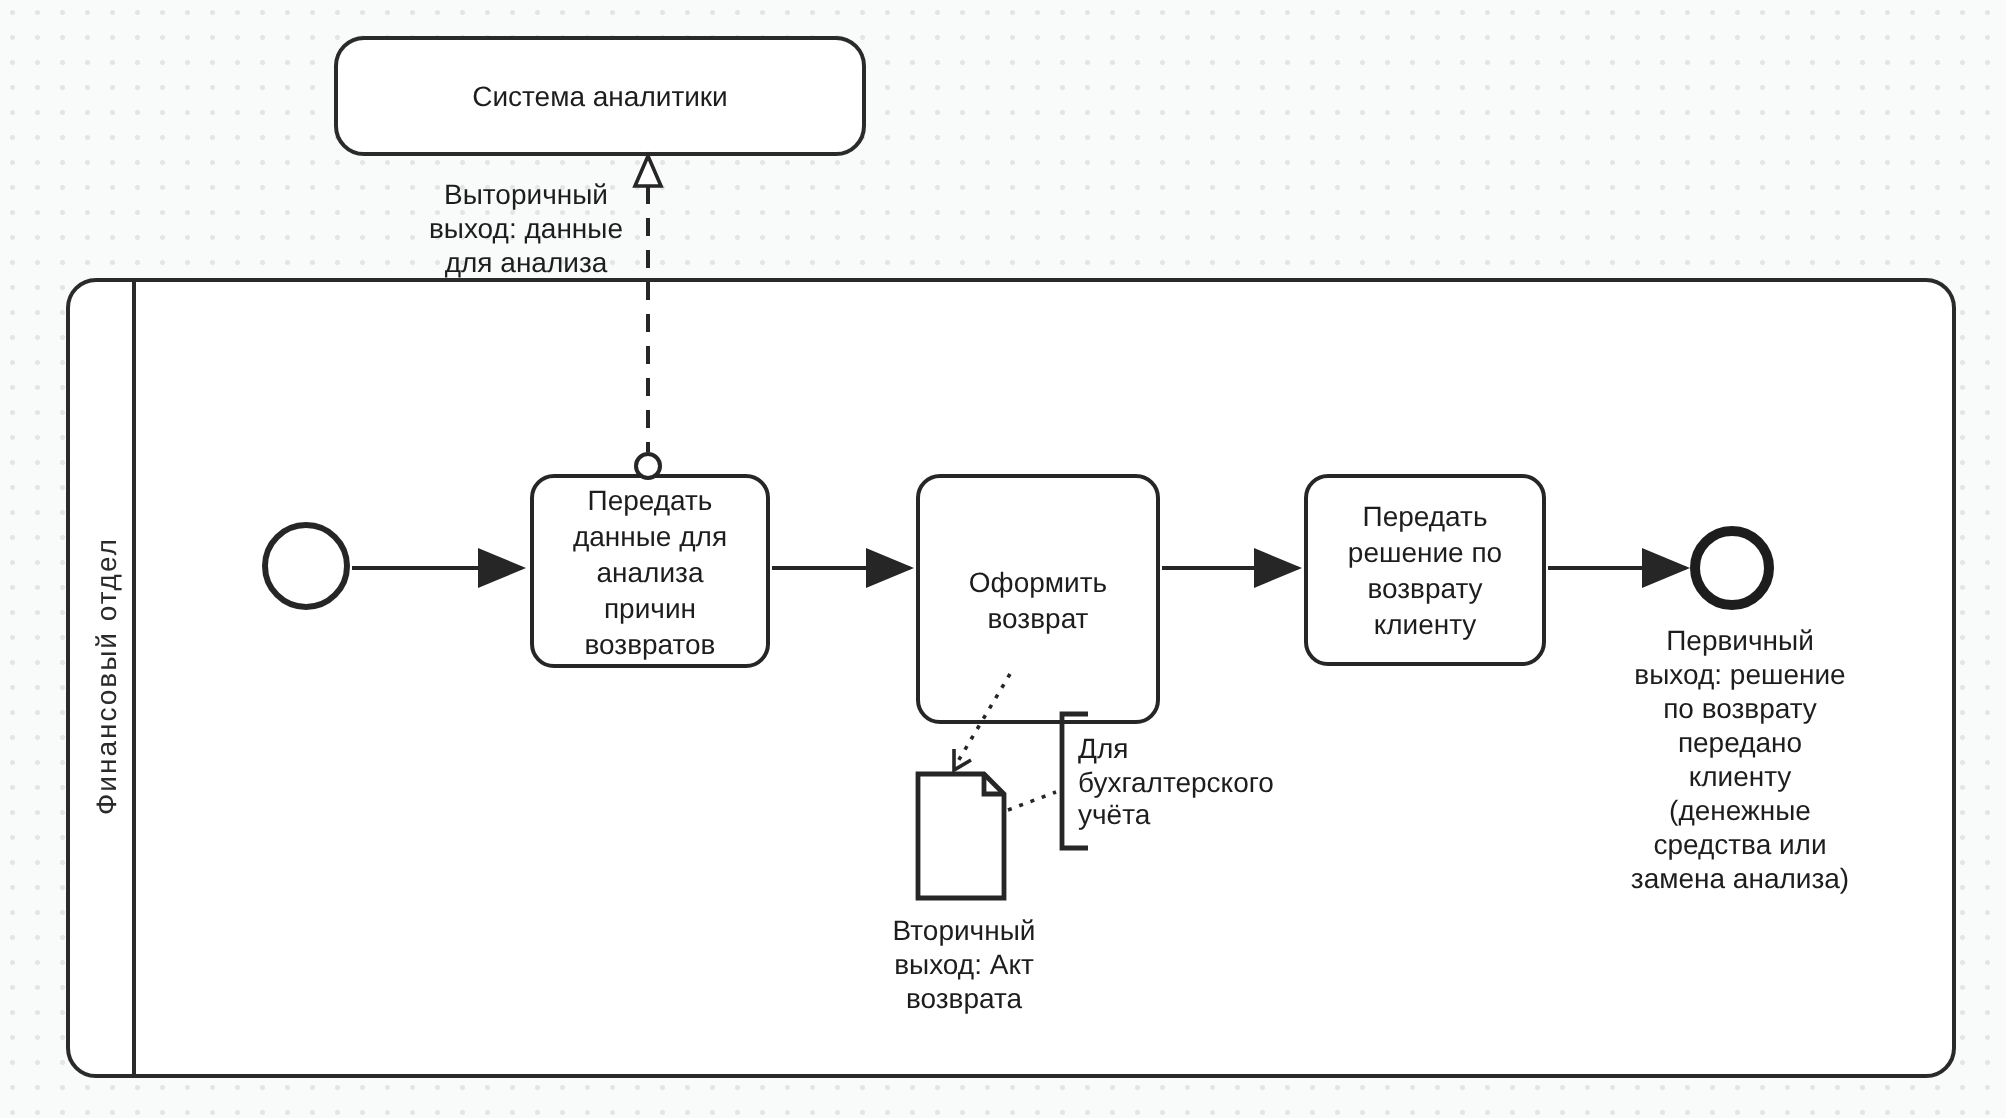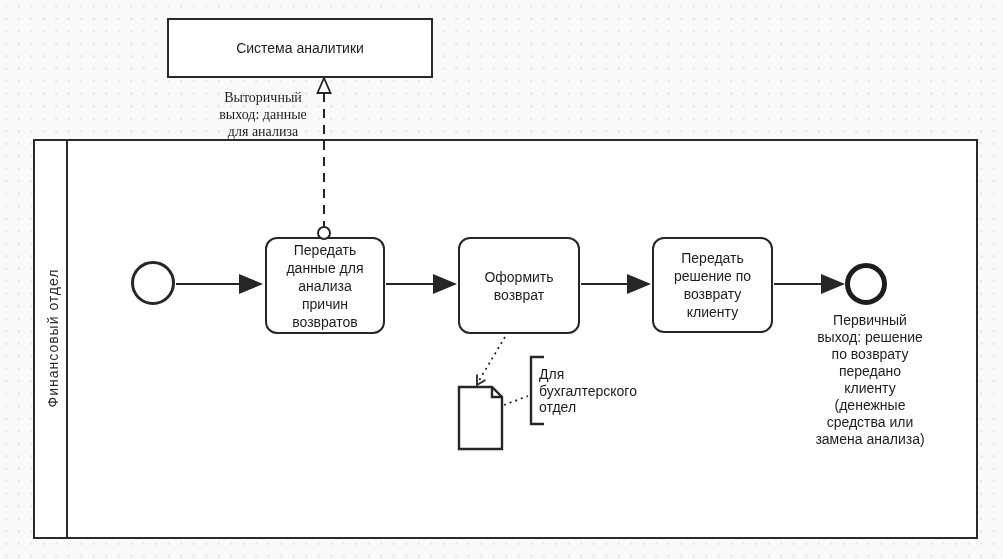--- a/index.html
+++ b/index.html
@@ -5,43 +5,43 @@
   html,body{margin:0;padding:0;background:#f9fafa;}
   .canvas{
     position:relative;width:1003px;height:559px;overflow:hidden;
     background:#f9fafa;
     background-image:radial-gradient(#e3e6e6 1.1px, transparent 1.4px);
     background-size:12.5px 12.5px;
     font-family:"Liberation Sans", sans-serif;
     color:#1d1d1d;
   }
   .ml{white-space:pre-line;}
-  .shape{position:absolute;box-sizing:border-box;background:#fff;}
+  .shape{position:absolute;box-sizing:border-box;background:#fff;border-radius:15px;}
   .pool{left:33px;top:139px;width:945px;height:400px;border:2px solid #2a2a2a;}
   .lane-band{position:absolute;left:0;top:0;width:33px;height:100%;border-right:2px solid #2a2a2a;box-sizing:border-box;}
   .pool-label{
     position:absolute;left:-62px;top:50%;width:160px;margin-top:-9px;
     transform:rotate(-90deg);transform-origin:center;
     font-size:14px;text-align:center;letter-spacing:1px;color:#2a2a2a;
   }
   .ext-box{left:167px;top:18px;width:266px;height:60px;border:2px solid #2a2a2a;
     display:flex;align-items:center;justify-content:center;font-size:14px;}
   .task{
     border:2.5px solid #262626;border-radius:12px;
     display:flex;align-items:center;justify-content:center;
     text-align:center;font-size:14px;line-height:18px;
   }
   .task1{left:265px;top:237px;width:120px;height:97px;}
-  .task2{left:458px;top:237px;width:122px;height:97px;text-align:center;}
+  .task2{left:458px;top:237px;width:122px;height:125px;text-align:center;}
   .task3{left:652px;top:237px;width:121px;height:96px;}
   .event{border-radius:50%;}
   .start-event{left:131px;top:261px;width:44px;height:44px;border:3px solid #262626;}
   .end-event{left:845px;top:263px;width:42px;height:42px;border:5px solid #1d1d1d;}
   .flabel{position:absolute;font-size:14px;line-height:17px;text-align:center;color:#1d1d1d;}
-  .msg-label{left:188px;top:89px;width:150px;font-family:Liberation Serif, serif;}
+  .msg-label{left:188px;top:89px;width:150px;}
   .start-label{left:77px;top:310px;width:150px;}
   .end-label{left:795px;top:312px;width:150px;}
   .doc-label{left:407px;top:457px;width:150px;}
   .annot-text{left:539px;top:366px;width:120px;text-align:left;line-height:16.5px;}
   .svg-layer{position:absolute;left:0;top:0;width:1003px;height:559px;pointer-events:none;}
 </style>
 </head>
 <body>
 
 <div class="canvas">
@@ -81,23 +81,26 @@
 выход: данные
 для анализа</div>
   <div class="flabel end-label ml">Первичный
 выход: решение
 по возврату
 передано
 клиенту
 (денежные
 средства или
 замена анализа)</div>
+  <div class="flabel doc-label ml">Вторичный
+выход: Акт
+возврата</div>
   <div class="flabel annot-text ml">Для
 бухгалтерского
-отдел</div>
+учёта</div>
 
   <svg class="svg-layer" viewBox="0 0 1003 559" xmlns="http://www.w3.org/2000/svg">
     <defs>
       <marker id="arrowFilled" markerWidth="13" markerHeight="11" refX="11" refY="5.5" orient="auto">
         <polygon points="0,0.5 12,5.5 0,10.5" fill="#262626"></polygon>
       </marker>
     </defs>
 
     <line x1="176" y1="284" x2="261" y2="284" stroke="#262626" stroke-width="2" marker-end="url(#arrowFilled)"></line>
     <line x1="386" y1="284" x2="455" y2="284" stroke="#262626" stroke-width="2" marker-end="url(#arrowFilled)"></line>

